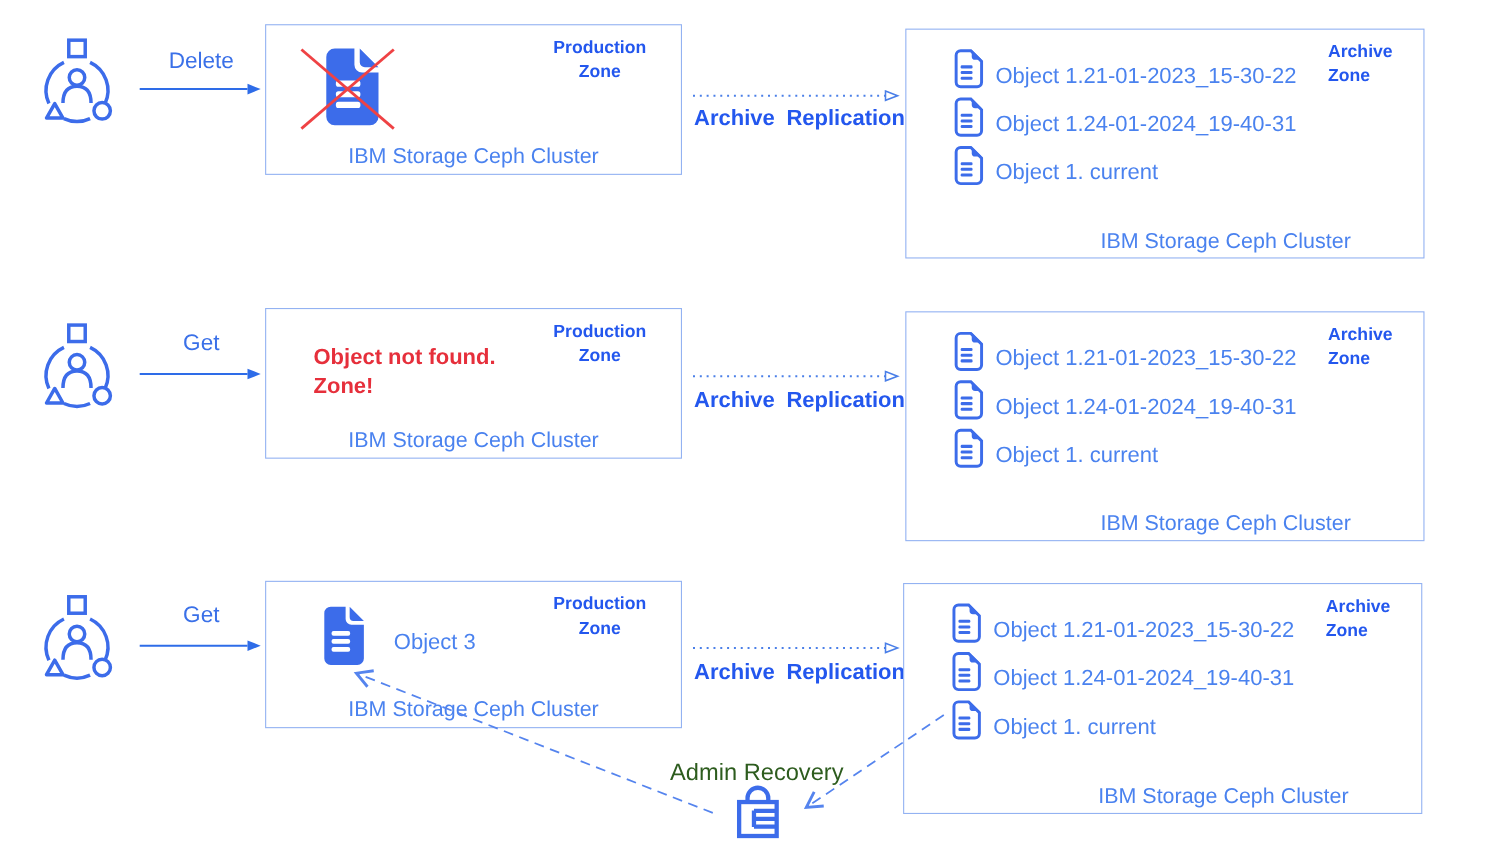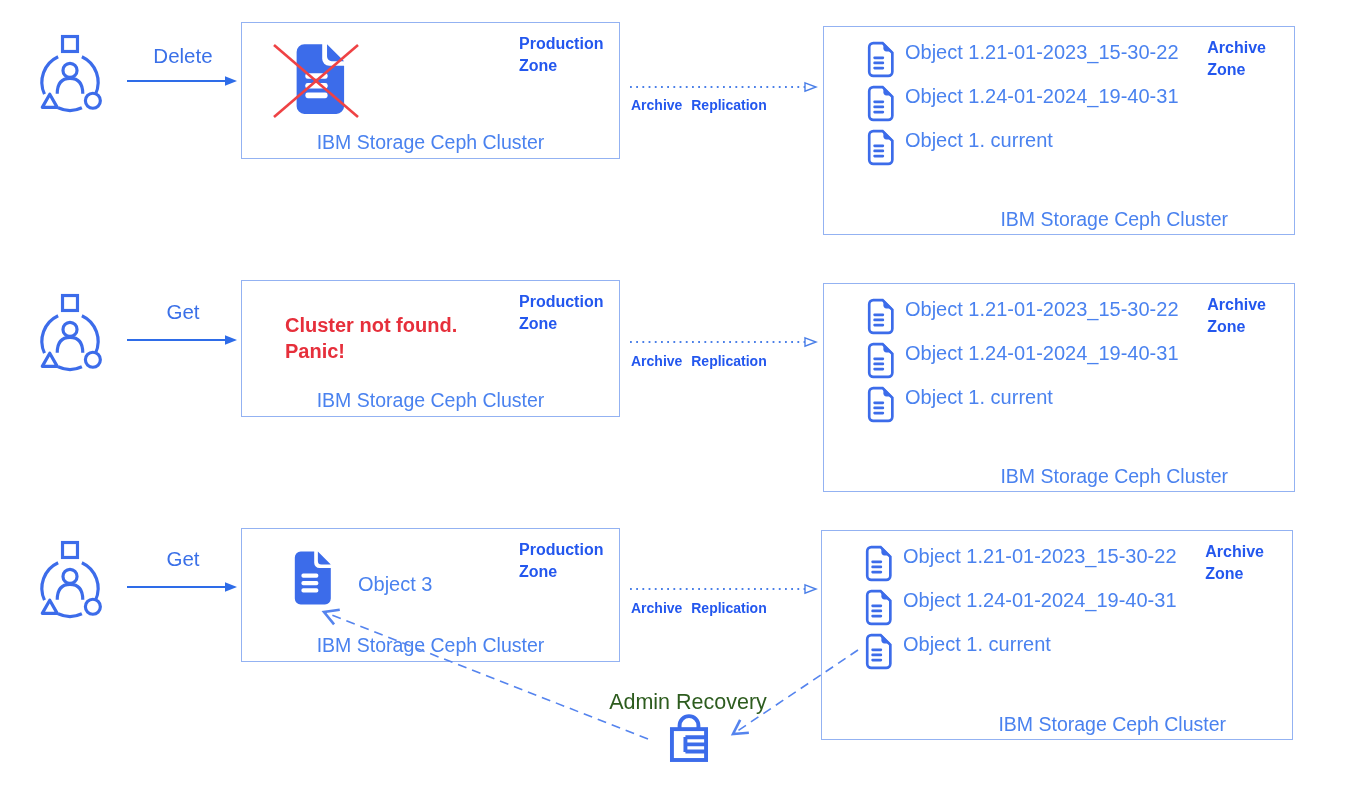--- a/index.html
+++ b/index.html
@@ -5,36 +5,36 @@
   html,body{margin:0;padding:0;background:#ffffff;}
   .canvas{
     position:relative;width:1353px;height:778px;background:#ffffff;overflow:hidden;
     font-family:"Liberation Sans", sans-serif;
   }
   .abs{position:absolute;}
 
   
   .action-label{font-size:20.5px;color:#3a70e8;text-align:center;width:96px;}
   .zone-label{font-size:16px;font-weight:bold;color:#2357ee;line-height:1.4;}
-  .repl-label{font-size:14px;font-weight:bold;color:#2357ee;word-spacing:5px;white-space:nowrap;}
+  .repl-label{font-size:20px;font-weight:bold;color:#2357ee;word-spacing:5px;white-space:nowrap;}
   .cluster-label{font-size:19.5px;color:#4a82ef;white-space:nowrap;}
   .object-label{font-size:20px;color:#4a82ef;white-space:nowrap;}
   .error-label{font-size:20px;font-weight:bold;color:#e62f3b;line-height:1.32;}
   .recovery-label{font-size:21.5px;font-weight:normal;color:#2d5c1e;text-align:center;width:220px;}
 
   
   .zone-box{position:absolute;border:1.6px solid #93b2f2;background:#ffffff;box-sizing:border-box;}
   .pbox{width:379px;height:137px;}
   .abox{width:472px;height:209px;}
-  .pbox .zone-label{position:absolute;left:277px;top:10px;}
+  .pbox .zone-label{position:absolute;left:261px;top:10px;text-align:center;}
   .abox .zone-label{position:absolute;right:28px;top:10px;}
   .pbox .cluster-label{position:absolute;left:0;right:0;bottom:4px;text-align:center;}
   .abox .cluster-label{position:absolute;right:66px;bottom:3px;}
 
-  .object-row{position:absolute;left:39px;display:flex;align-items:flex-start;gap:9px;height:40px;}
+  .object-row{position:absolute;left:39px;display:flex;align-items:flex-end;gap:9px;height:40px;}
 
   .doc-wrap{position:absolute;left:26px;top:8px;width:96px;height:96px;display:flex;align-items:center;justify-content:center;}
   .x-overlay{position:absolute;left:0;top:0;width:96px;height:96px;}
 
   svg{display:block;}
   .overlay-svg{position:absolute;left:0;top:0;pointer-events:none;}
 </style>
 </head>
 <body>
 
@@ -150,22 +150,22 @@
         <polygon points="99,3.2 111,8 99,12.8" fill="#2e6ce8"></polygon>
       </svg>
   </div>
 
   <div class="zone-box pbox" style="left:241px;top:280px">
     <div class="zone-label">
       <span style="display:block">Production</span>
       <span style="display:block">Zone</span>
     </div>
     <div class="abs error-label" style="left:43px;top:31px">
-      <span style="display:block">Cluster not found.</span>
-      <span style="display:block">Panic!</span>
+      <span style="display:block">Object not found.</span>
+      <span style="display:block">Zone!</span>
     </div>
     <div class="cluster-label">IBM Storage Ceph Cluster</div>
   </div>
 
   <div class="abs" style="left:628px;top:335px">
     <svg width="192" height="14">
         <line x1="2" y1="7" x2="177" y2="7" stroke="#4a7fe8" stroke-width="1.8" stroke-dasharray="1.8 4.4"></line>
         <polygon points="177,2.8 188,7 177,11.2" fill="#ffffff" stroke="#4a7fe8" stroke-width="1.4"></polygon>
       </svg>
   </div>

